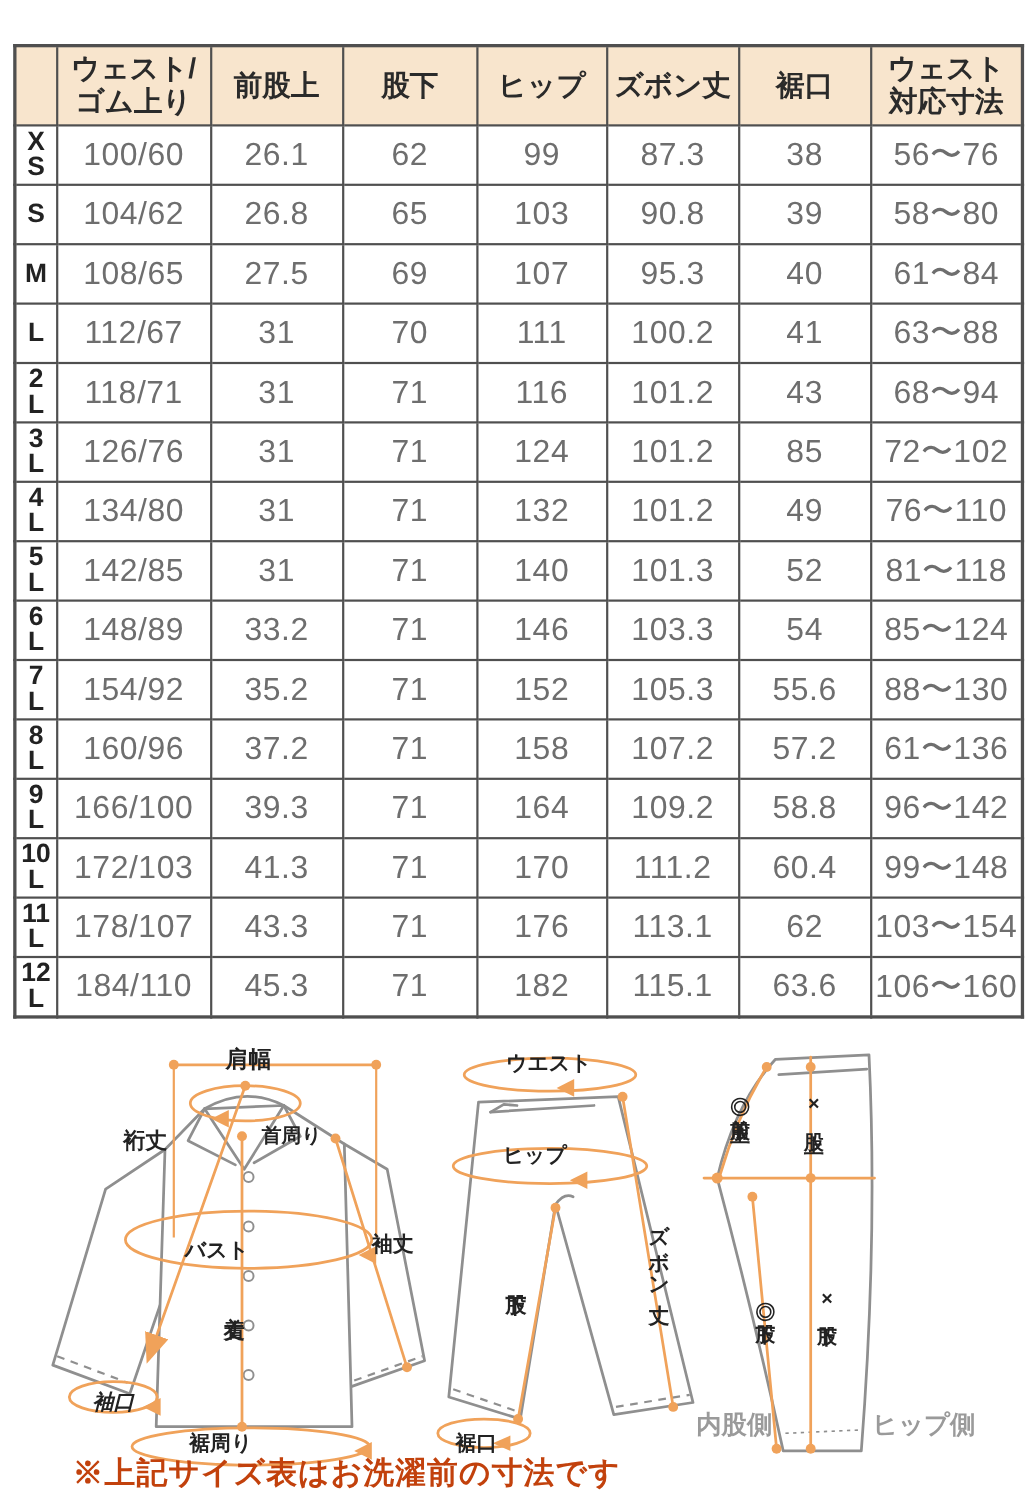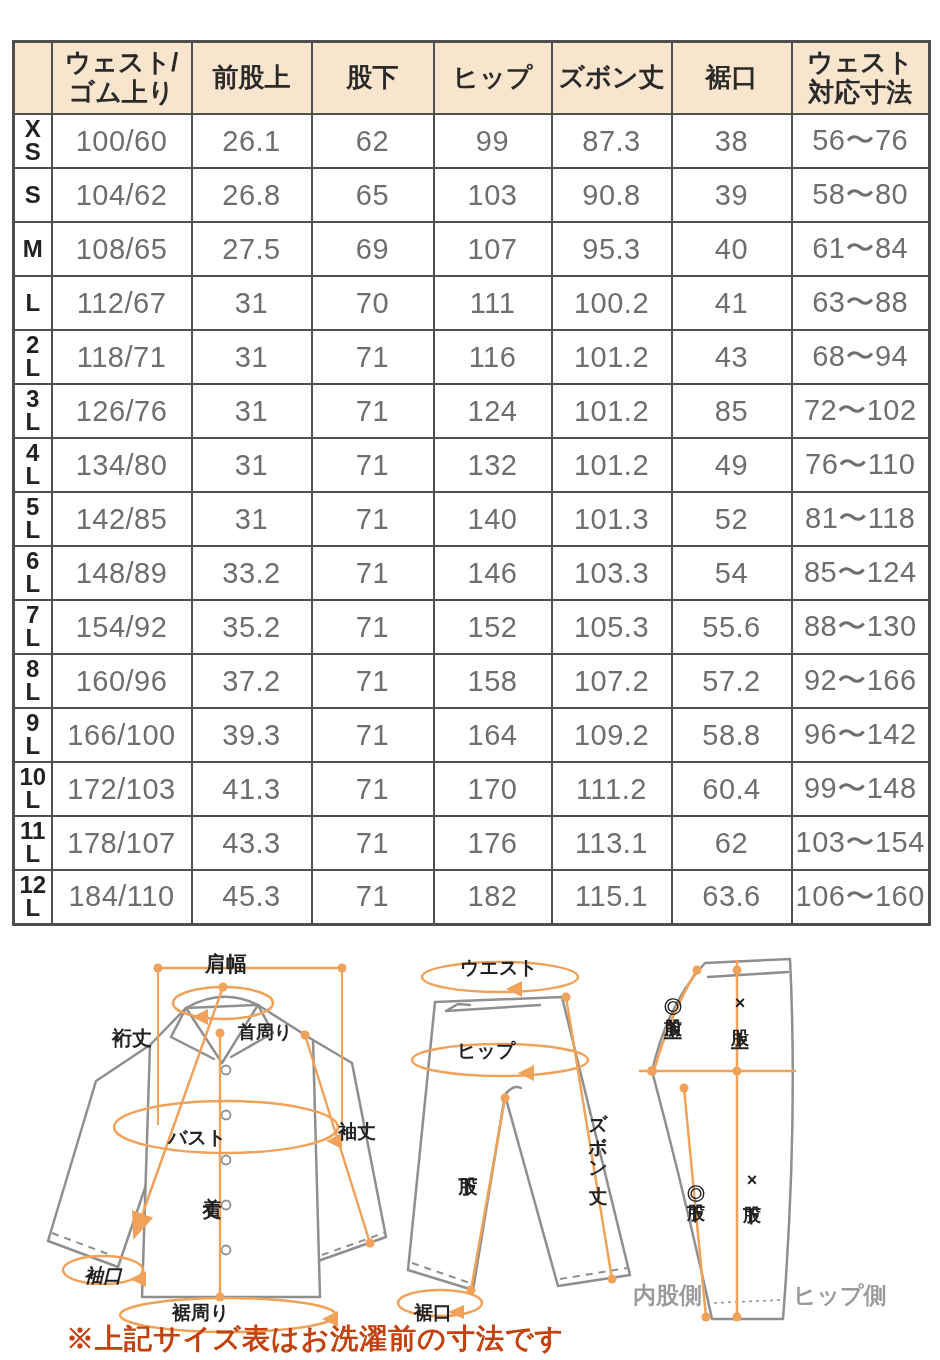--- a/index.html
+++ b/index.html
@@ -204,21 +204,21 @@
     </tr>
       <tr>
       <th>8
 L</th>
       <td>160/96</td>
       <td>37.2</td>
       <td>71</td>
       <td>158</td>
       <td>107.2</td>
       <td>57.2</td>
-      <td>92〜166</td>
+      <td>61〜136</td>
     </tr>
       <tr>
       <th>9
 L</th>
       <td>166/100</td>
       <td>39.3</td>
       <td>71</td>
       <td>164</td>
       <td>109.2</td>
       <td>58.8</td>

